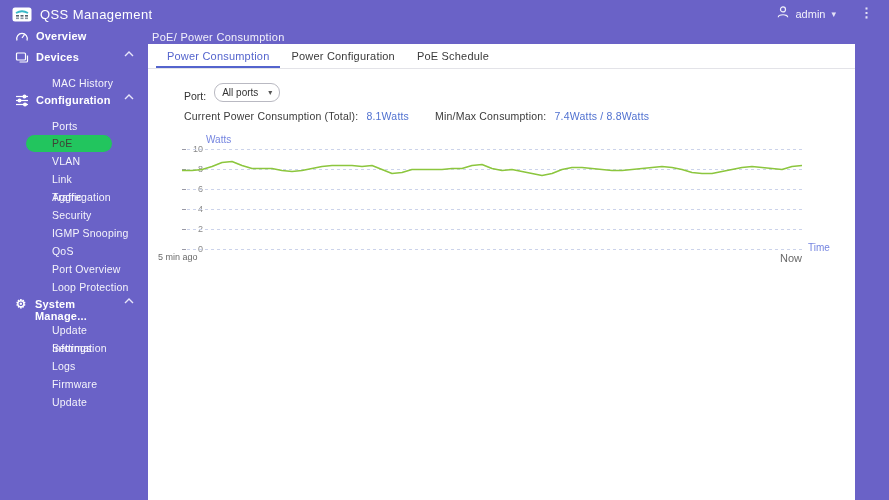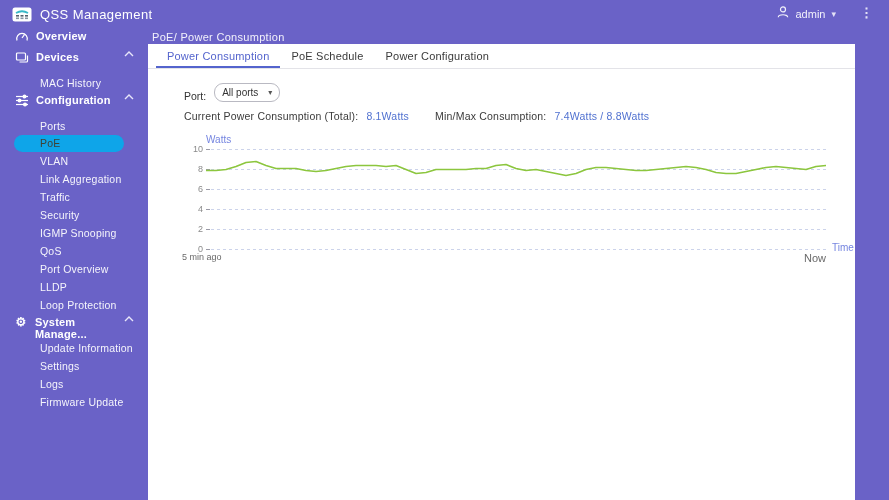--- a/index.html
+++ b/index.html
@@ -19,24 +19,24 @@
   .user-name { font-size:11px; color:#f2f1fb; }
   .caret { font-size:9px; color:#e4e2f6; }
   .kebab { margin-left:14px; color:#e4e2f6; font-size:13px; font-weight:bold; cursor:pointer; padding:0 4px; }
 
   
   .sidebar { position:absolute; left:0; top:28px; width:148px; bottom:0; padding-top:2px; }
   .side-parent { height:21px; display:flex; align-items:flex-start; padding:0 14px 0 14px; color:#fff;
                  font-size:11px; font-weight:bold; letter-spacing:.2px; cursor:pointer; }
   .side-parent .p-icon { width:15px; display:inline-flex; justify-content:center; margin-right:7px; }
   .side-parent .chev { margin-left:auto; display:inline-flex; }
-  .children { padding:2px 4px; }
+  .children { padding:2px 16px; }
   .side-child { height:18px; line-height:18px; padding-left:36px; font-size:10.5px;
                 color:rgba(255,255,255,.93); letter-spacing:.2px; cursor:pointer; }
-  .side-child.selected { background:#0ea5e9; color:#3f4236; border-radius:9px;
+  .side-child.selected { background:#22c55e; color:#3f4236; border-radius:9px;
                          margin:0 20px 0 10px; padding-left:26px; height:17px; line-height:17px; }
   .gear-glyph { font-size:12px; line-height:12px; color:#fff; }
 
   
   .breadcrumb { position:absolute; left:152px; top:31px; color:#f2f1fb; font-size:11px; letter-spacing:.3px; }
 
   
   .panel { position:absolute; left:148px; top:44px; width:707px; height:476px; background:#ffffff; }
   .tabbar { display:flex; align-items:flex-end; height:25px; border-bottom:1px solid #e3e3e8; padding-left:8px; }
   .tab { font-size:11px; color:#3a3a3a; padding:5px 11px 6px 11px; cursor:pointer; letter-spacing:.2px; }
@@ -50,21 +50,21 @@
   .dropdown .caret { color:#555; font-size:8px; }
 
   .stats-row { display:flex; margin:8px 0 0 36px; font-size:10.5px; letter-spacing:.2px; }
   .stat-label { color:#3a3a3a; }
   .stat-value { color:#5071d0; margin-left:5px; }
   .stat-group + .stat-group { margin-left:26px; }
 
   
   .chart { margin:12px 0 0 34px; position:relative; }
   .y-axis-title { font-size:10px; color:#7585e0; margin-left:24px; margin-bottom:4px; }
-  .plot-row { display:flex; }
+  .plot-row { display:flex;flex-direction:column; }
   .yticks { position:relative; width:24px; }
   .ytick { position:absolute; right:3px; font-size:9px; color:#8a8a8a; }
   .plot { position:relative; width:620px; height:101px; }
   .x-start { position:absolute; left:-24px; top:103px; font-size:9px; color:#6a6a6a; }
   .x-end { position:absolute; right:0; top:103px; font-size:11px; color:#6a6a6a; }
   .x-axis-title { position:absolute; left:calc(100% + 6px); bottom:-3px; font-size:10px; color:#7585e0; white-space:nowrap; }
 </style>
 </head>
 <body>
 
@@ -148,21 +148,20 @@
   <div class="children">
     <div class="side-child">Ports</div>
     <div class="side-child selected">PoE</div>
     <div class="side-child">VLAN</div>
     <div class="side-child">Link Aggregation</div>
     <div class="side-child">Traffic</div>
     <div class="side-child">Security</div>
     <div class="side-child">IGMP Snooping</div>
     <div class="side-child">QoS</div>
     <div class="side-child">Port Overview</div>
-    <div class="side-child">LLDP</div>
     <div class="side-child">Loop Protection</div>
   </div>
 
   <div class="side-parent">
     <span class="p-icon gear-glyph">⚙</span>
     <span>System Manage...</span>
     <span class="chev">
       <svg width="10" height="6" viewBox="0 0 10 6" fill="none" stroke="#e8e6fa" stroke-width="1.4">
           <polyline points="1,5 5,1 9,5"></polyline>
         </svg>
@@ -175,22 +174,22 @@
     <div class="side-child">Firmware Update</div>
   </div>
 </div>
 
 <div class="breadcrumb">PoE/ Power Consumption</div>
 
 <div class="panel">
 
   <div class="tabbar">
     <div class="tab active">Power Consumption</div>
+    <div class="tab">Power Configuration</div>
     <div class="tab">PoE Schedule</div>
-    <div class="tab">Power Configuration</div>
   </div>
 
   <div class="port-row">
     <span class="port-label">Port:</span>
     <div class="dropdown">
       <span class="dropdown-value">All ports</span>
       <span class="caret">▾</span>
     </div>
   </div>
 

